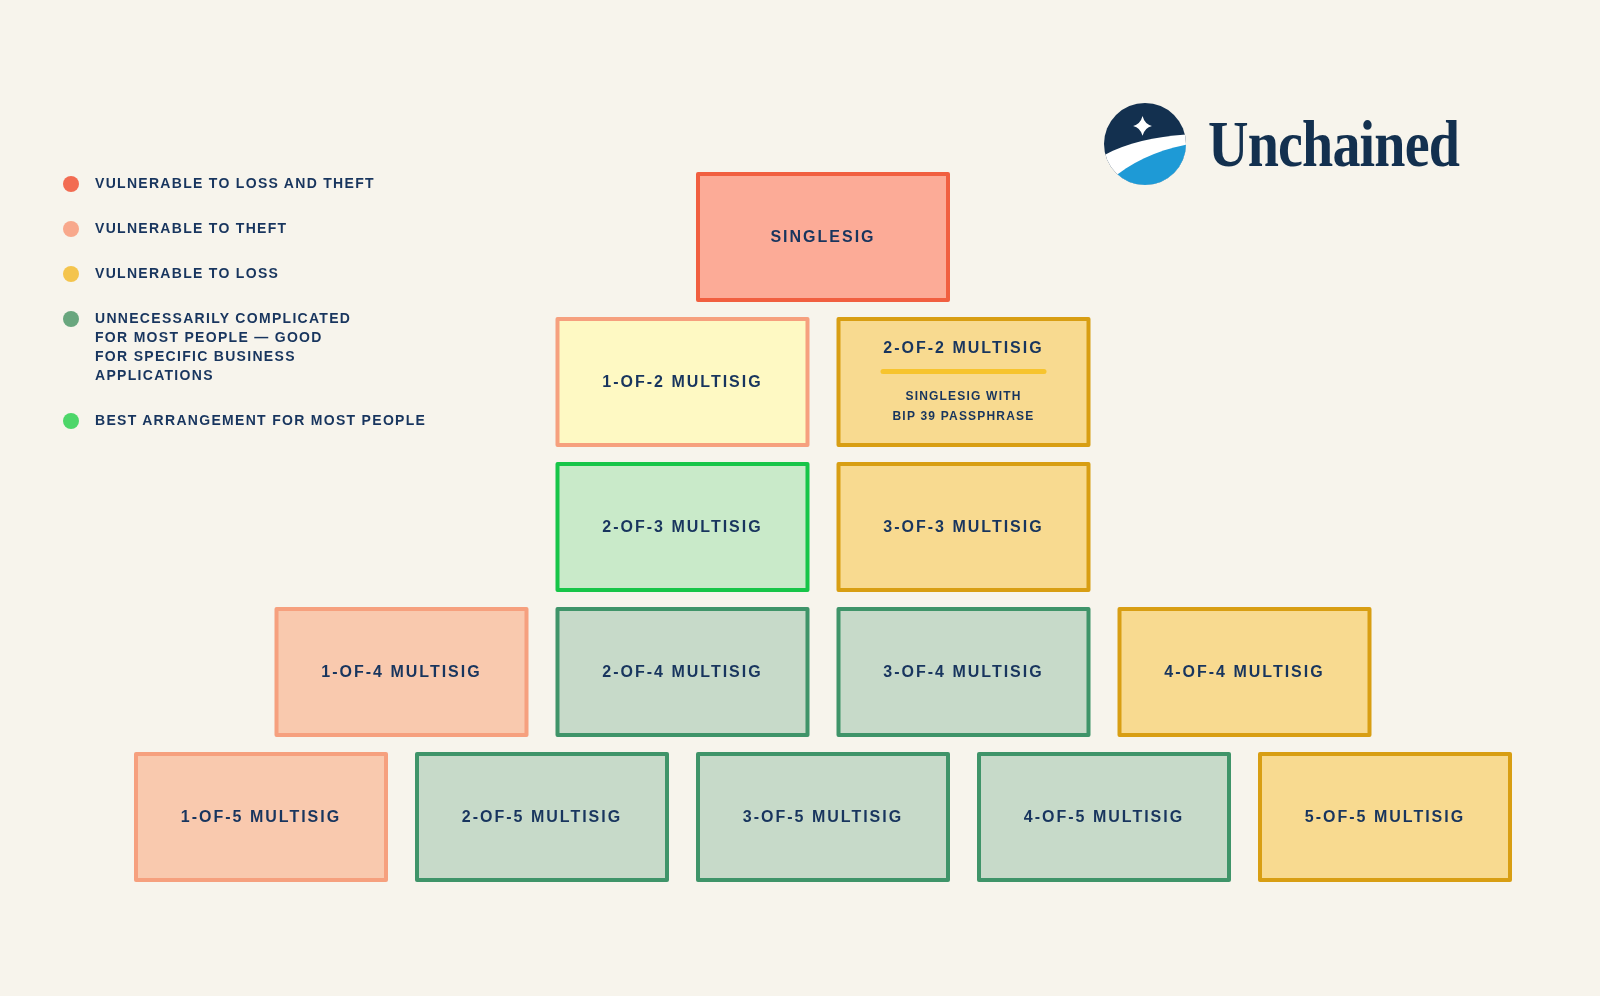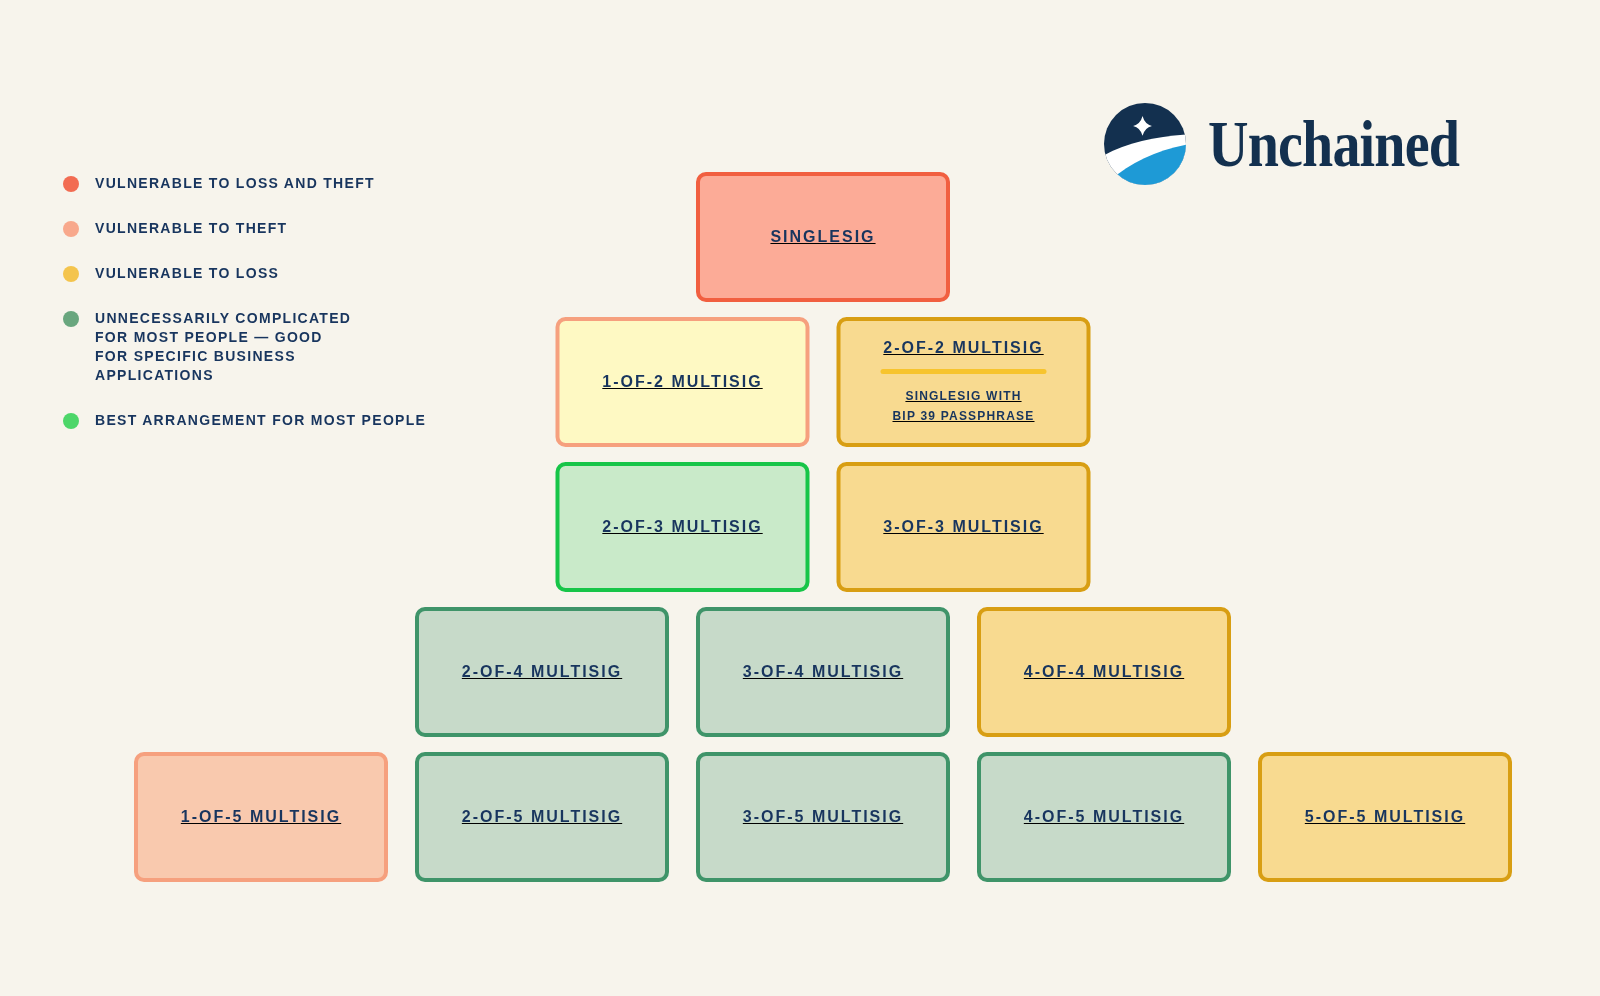--- a/index.html
+++ b/index.html
@@ -27,24 +27,23 @@
     letter-spacing:-1px;line-height:82px;
     transform:scaleX(.85);transform-origin:left center;white-space:nowrap;
   }
 
   
   .pyramid{position:absolute;inset:0;}
   .row{position:absolute;left:823px;transform:translateX(-50%);display:flex;gap:27px;}
   .row-1{top:172px}.row-2{top:317px}.row-3{top:462px}.row-4{top:607px}.row-5{top:752px}
   .box{
     box-sizing:border-box;width:254px;height:130px;
-    border:4px solid transparent;border-radius:10px;
+    border:4px solid transparent;border-radius:2px;
     display:flex;flex-direction:column;align-items:center;justify-content:center;
     text-align:center;
-    text-decoration:underline;
   }
   .box-label{
     color:#18355e;font-size:16px;font-weight:700;letter-spacing:2px;line-height:1.2;
   }
   .box-divider{display:block;width:166px;height:5px;border-radius:3px;margin:11px 0 12px 0;}
   .box-sublabel{color:#18355e;font-size:12px;font-weight:700;letter-spacing:1.2px;line-height:20px;}
   .sub-line{display:block;}
 </style>
 </head>
 <body>
@@ -116,20 +115,23 @@
     <div class="row row-3">
       <div class="box" style="background-color: rgb(201, 234, 201); border-color: rgb(23, 197, 72);">
         <span class="box-label">2-OF-3 MULTISIG</span>
       </div>
       <div class="box" style="background-color: rgb(248, 218, 144); border-color: rgb(216, 158, 19);">
         <span class="box-label">3-OF-3 MULTISIG</span>
       </div>
     </div>
 
     <div class="row row-4">
+      <div class="box" style="background-color: rgb(249, 201, 174); border-color: rgb(246, 160, 126);">
+        <span class="box-label">1-OF-4 MULTISIG</span>
+      </div>
       <div class="box" style="background-color: rgb(199, 218, 201); border-color: rgb(63, 148, 105);">
         <span class="box-label">2-OF-4 MULTISIG</span>
       </div>
       <div class="box" style="background-color: rgb(199, 218, 201); border-color: rgb(63, 148, 105);">
         <span class="box-label">3-OF-4 MULTISIG</span>
       </div>
       <div class="box" style="background-color: rgb(248, 218, 144); border-color: rgb(216, 158, 19);">
         <span class="box-label">4-OF-4 MULTISIG</span>
       </div>
     </div>

